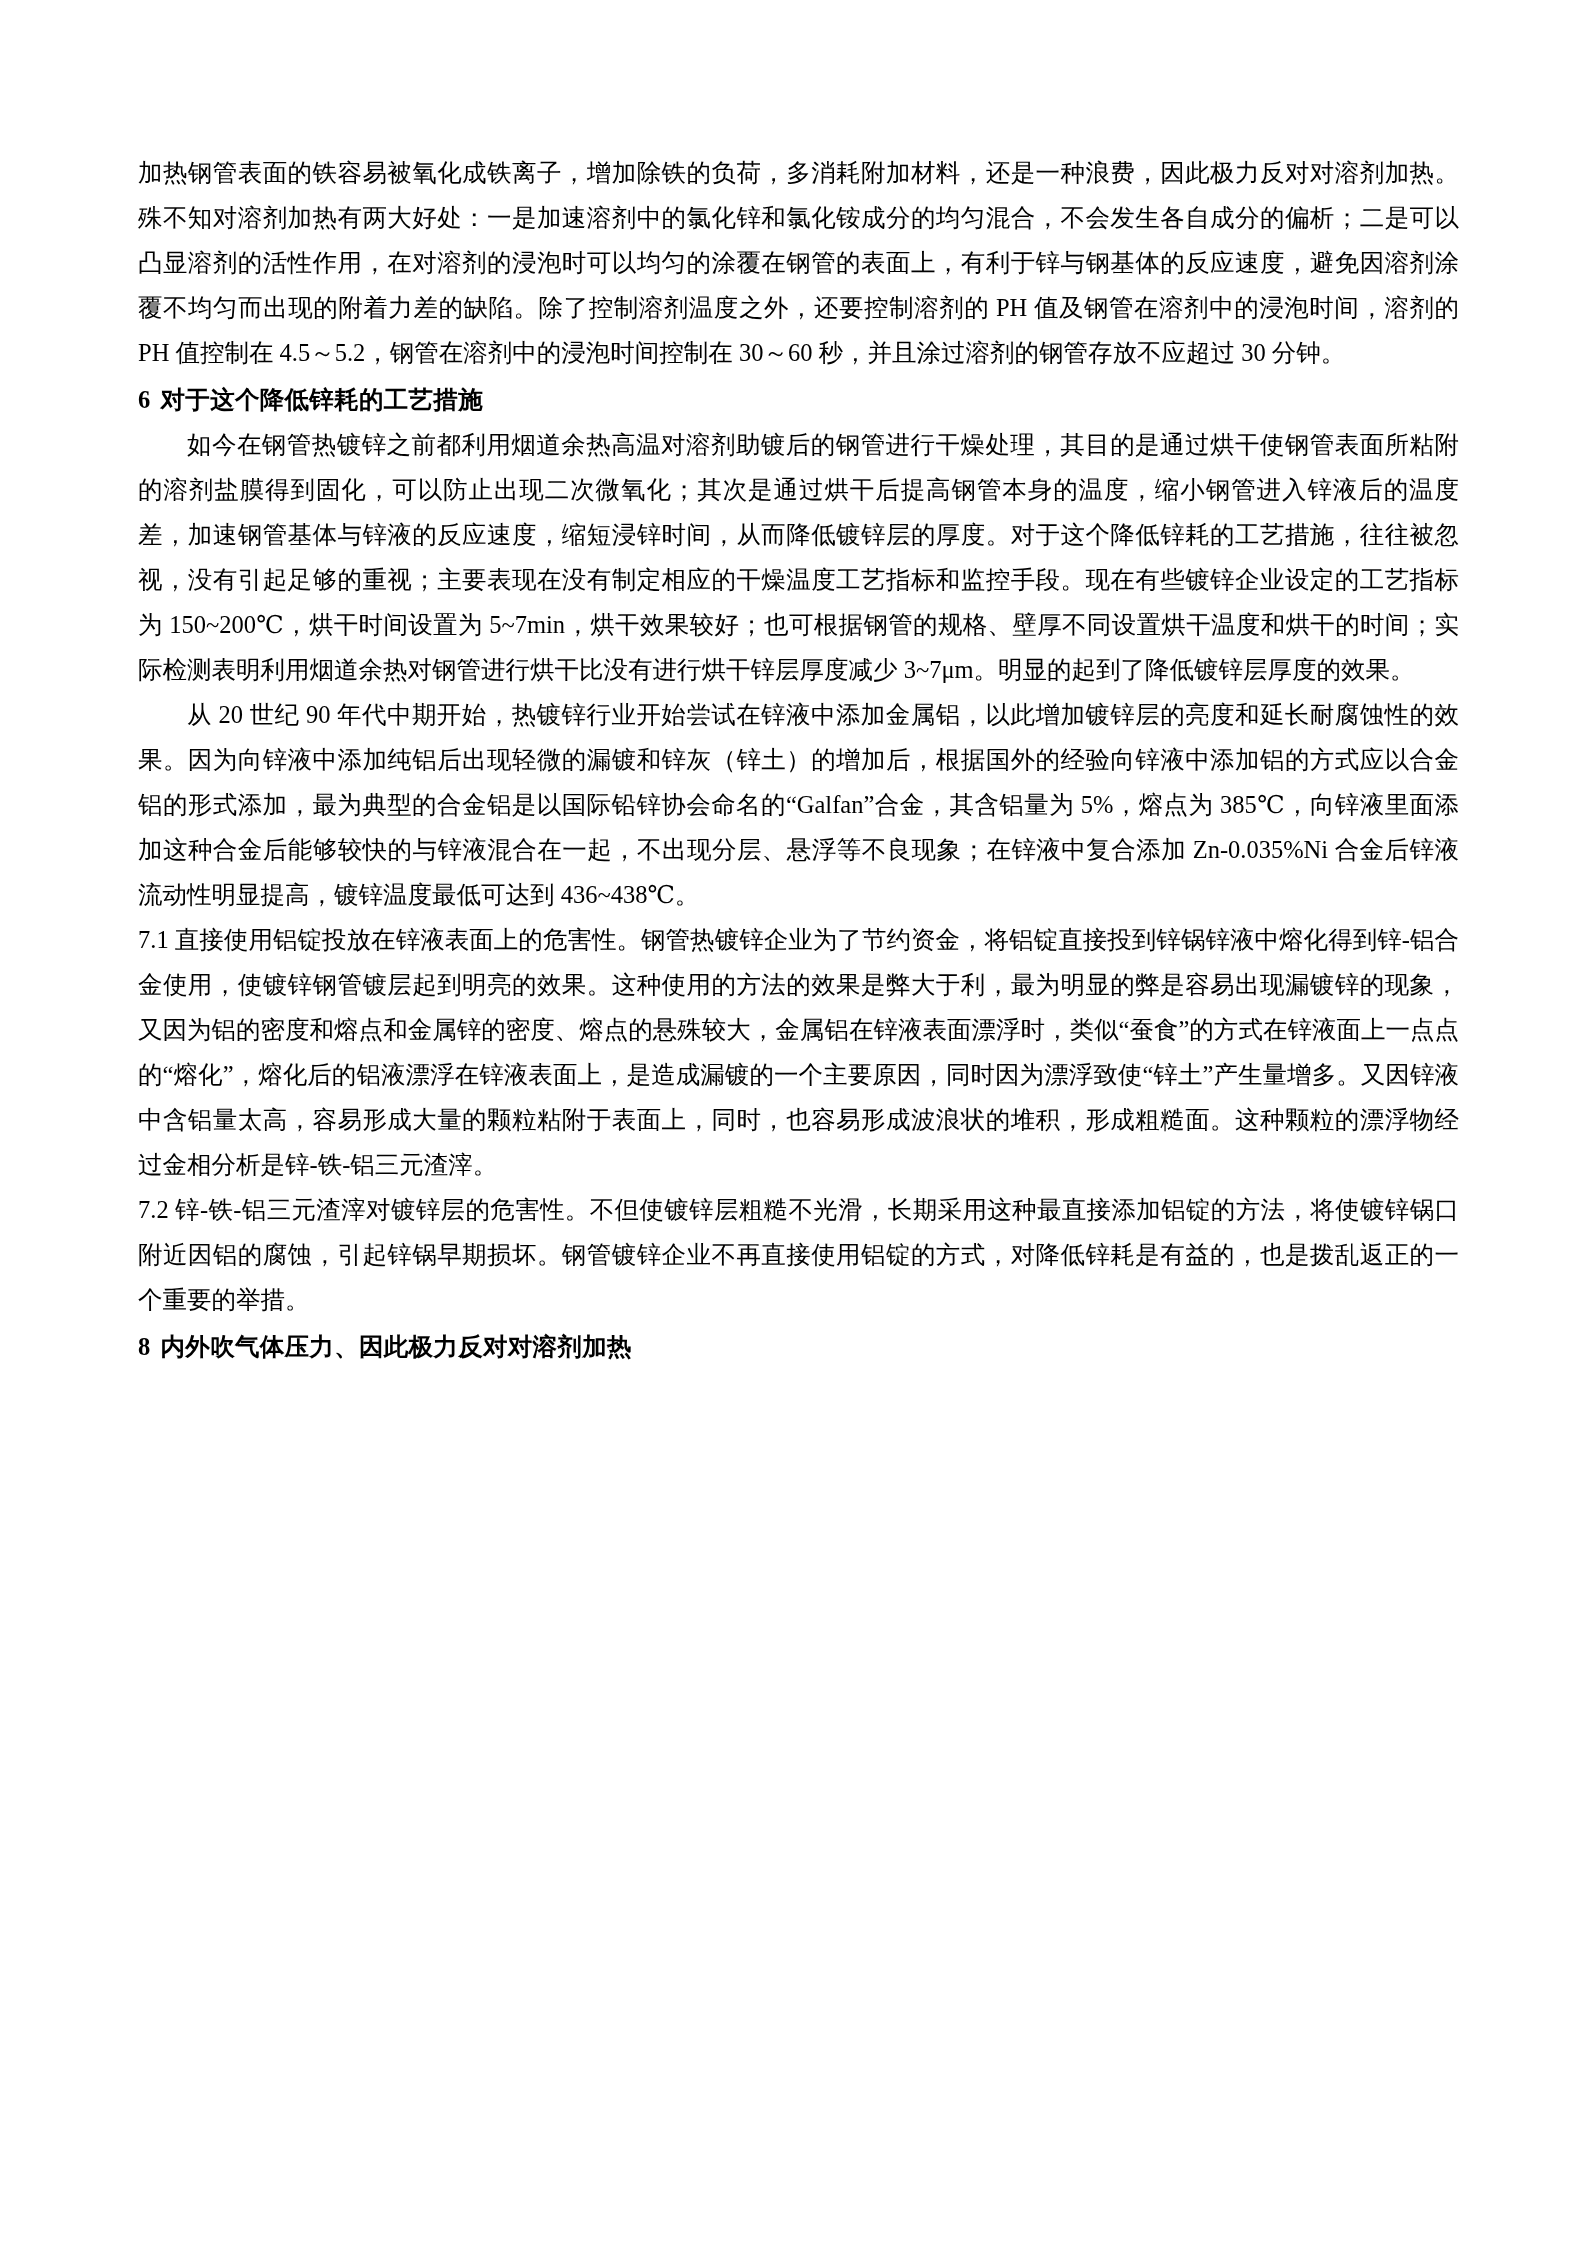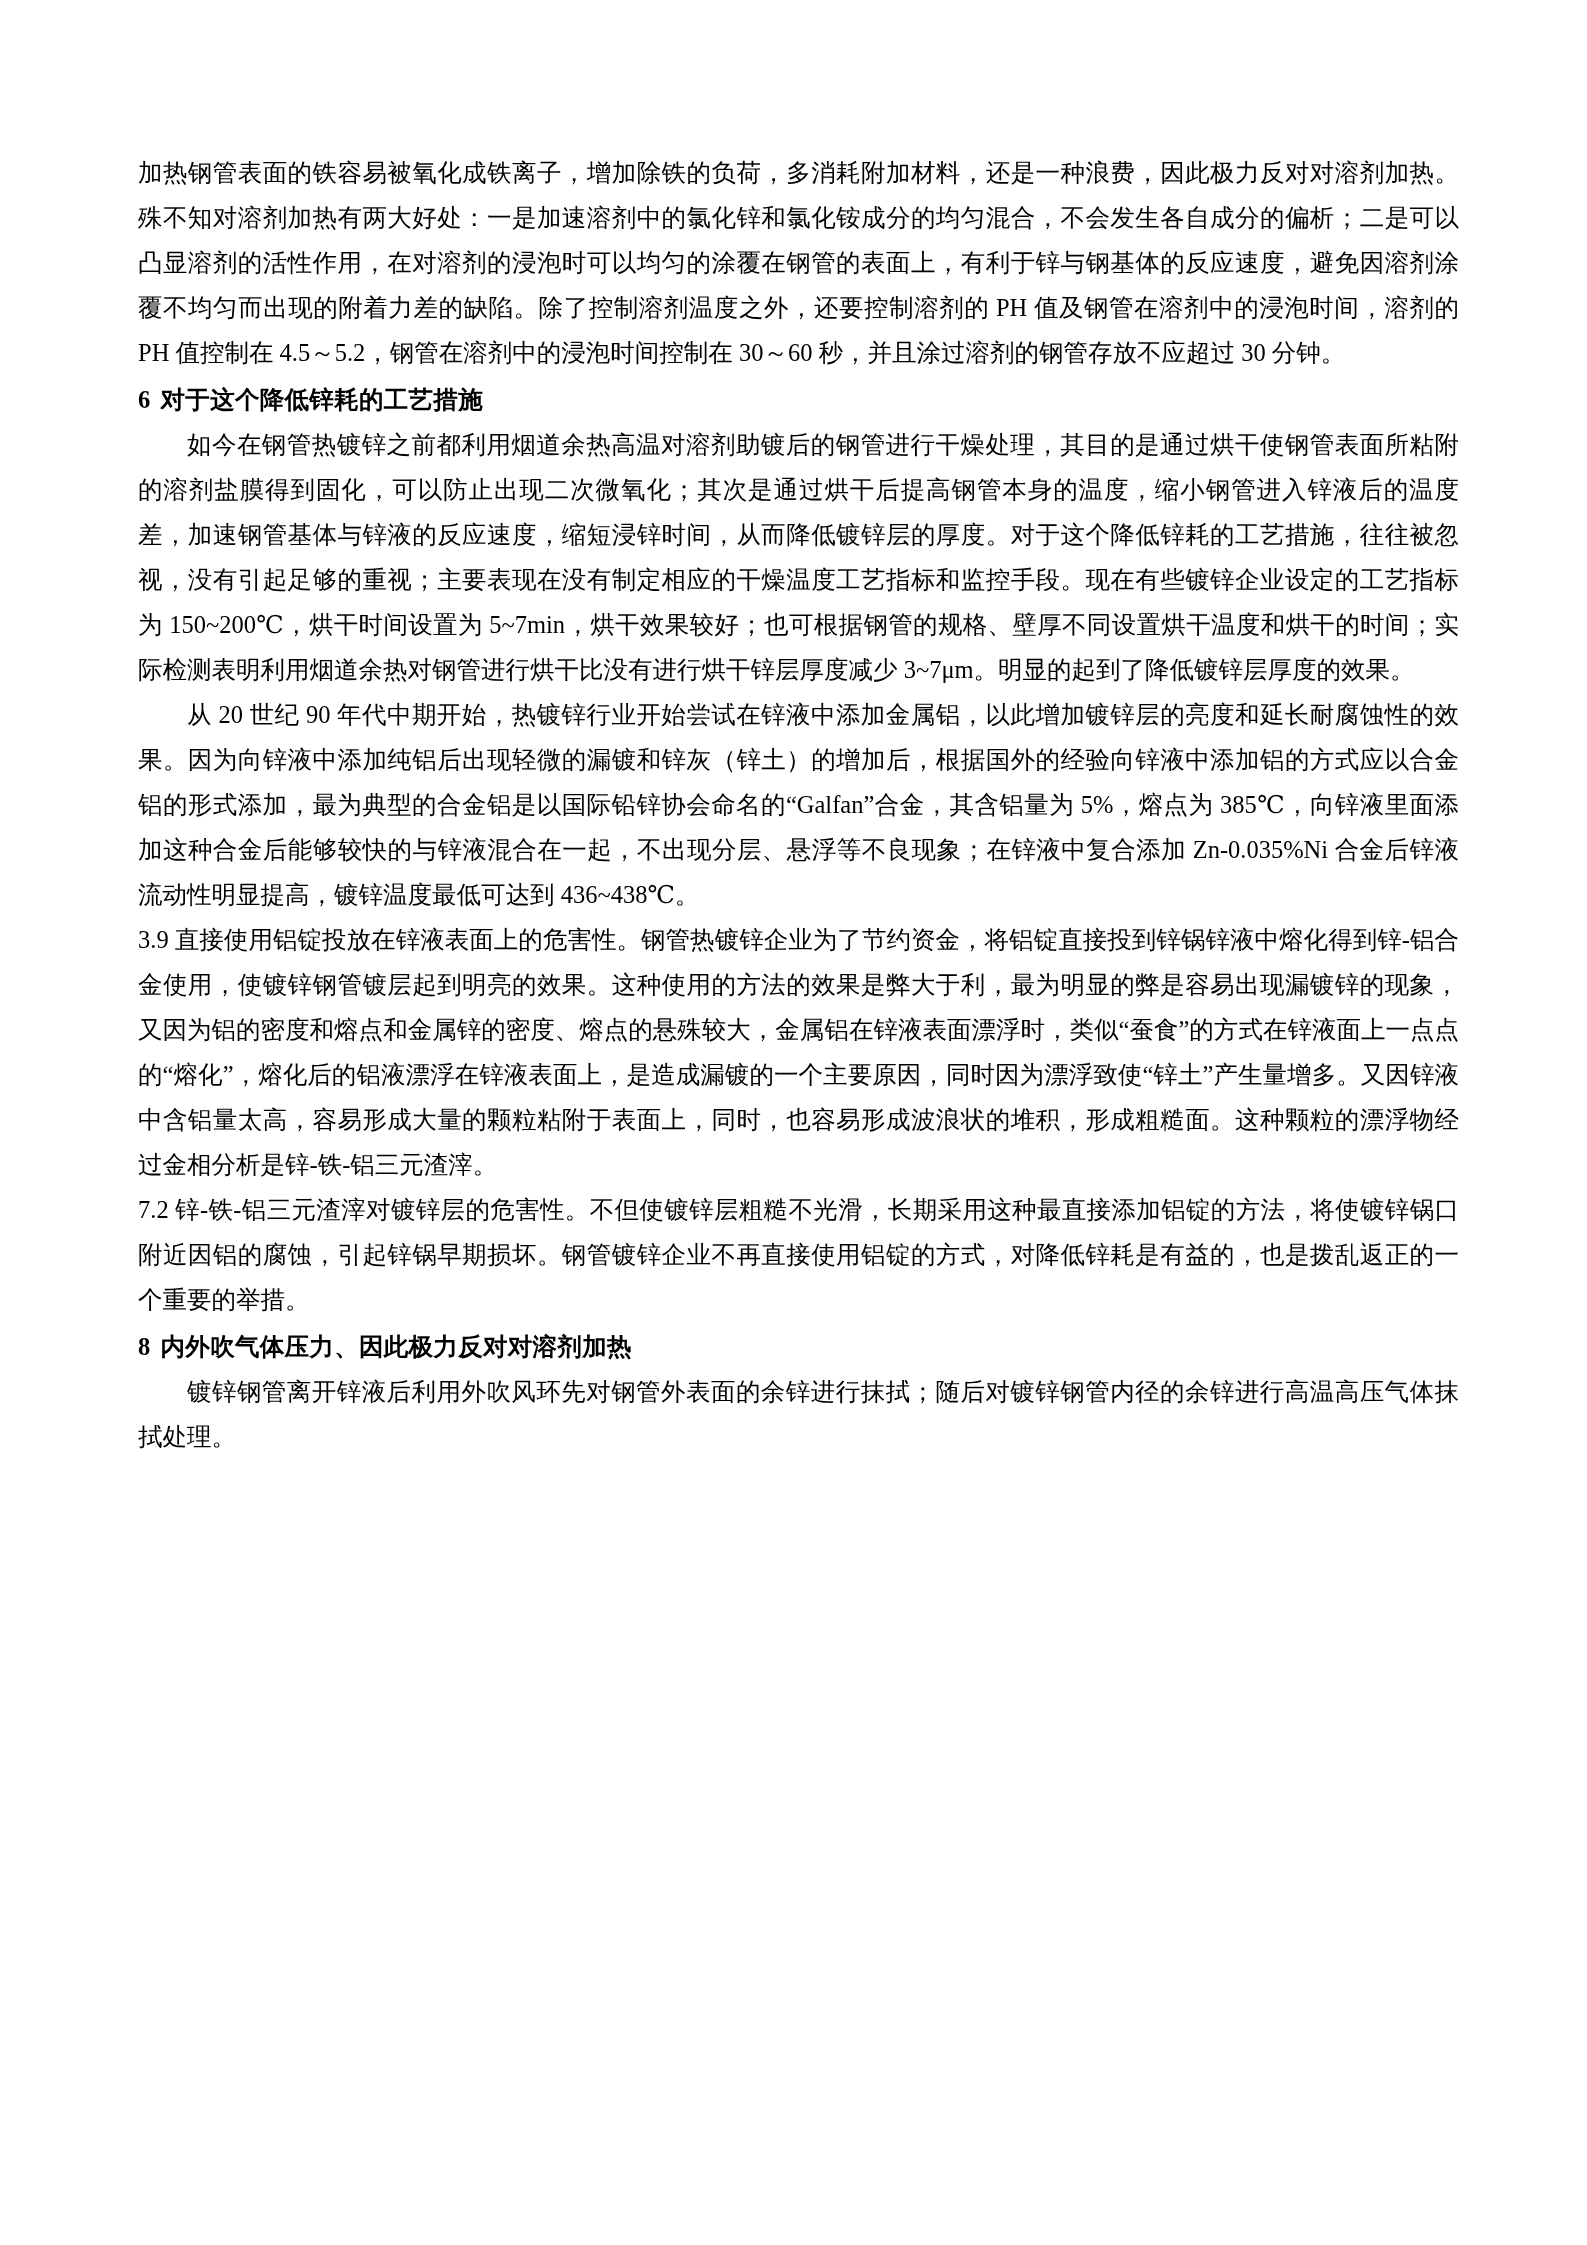--- a/index.html
+++ b/index.html
@@ -55,24 +55,23 @@
 
     <p class="heading">
       <span class="num">6</span><span>对于这个降低锌耗的工艺措施</span>
     </p>
 
     <p class="para indent2">如今在钢管热镀锌之前都利用烟道余热高温对溶剂助镀后的钢管进行干燥处理，其目的是通过烘干使钢管表面所粘附的溶剂盐膜得到固化，可以防止出现二次微氧化；其次是通过烘干后提高钢管本身的温度，缩小钢管进入锌液后的温度差，加速钢管基体与锌液的反应速度，缩短浸锌时间，从而降低镀锌层的厚度。对于这个降低锌耗的工艺措施，往往被忽视，没有引起足够的重视；主要表现在没有制定相应的干燥温度工艺指标和监控手段。现在有些镀锌企业设定的工艺指标为 150~200℃，烘干时间设置为 5~7min，烘干效果较好；也可根据钢管的规格、壁厚不同设置烘干温度和烘干的时间；实际检测表明利用烟道余热对钢管进行烘干比没有进行烘干锌层厚度减少 3~7μm。明显的起到了降低镀锌层厚度的效果。</p>
 
 
     <p class="para indent2">从 20 世纪 90 年代中期开始，热镀锌行业开始尝试在锌液中添加金属铝，以此增加镀锌层的亮度和延长耐腐蚀性的效果。因为向锌液中添加纯铝后出现轻微的漏镀和锌灰（锌土）的增加后，根据国外的经验向锌液中添加铝的方式应以合金铝的形式添加，最为典型的合金铝是以国际铅锌协会命名的“Galfan”合金，其含铝量为 5%，熔点为 385℃，向锌液里面添加这种合金后能够较快的与锌液混合在一起，不出现分层、悬浮等不良现象；在锌液中复合添加 Zn-0.035%Ni 合金后锌液流动性明显提高，镀锌温度最低可达到 436~438℃。</p>
 
-    <p class="para">3.9 直接使用铝锭投放在锌液表面上的危害性。钢管热镀锌企业为了节约资金，将铝锭直接投到锌锅锌液中熔化得到锌-铝合金使用，使镀锌钢管镀层起到明亮的效果。这种使用的方法的效果是弊大于利，最为明显的弊是容易出现漏镀锌的现象，又因为铝的密度和熔点和金属锌的密度、熔点的悬殊较大，金属铝在锌液表面漂浮时，类似“蚕食”的方式在锌液面上一点点的“熔化”，熔化后的铝液漂浮在锌液表面上，是造成漏镀的一个主要原因，同时因为漂浮致使“锌土”产生量增多。又因锌液中含铝量太高，容易形成大量的颗粒粘附于表面上，同时，也容易形成波浪状的堆积，形成粗糙面。这种颗粒的漂浮物经过金相分析是锌-铁-铝三元渣滓。</p>
+    <p class="para">7.1 直接使用铝锭投放在锌液表面上的危害性。钢管热镀锌企业为了节约资金，将铝锭直接投到锌锅锌液中熔化得到锌-铝合金使用，使镀锌钢管镀层起到明亮的效果。这种使用的方法的效果是弊大于利，最为明显的弊是容易出现漏镀锌的现象，又因为铝的密度和熔点和金属锌的密度、熔点的悬殊较大，金属铝在锌液表面漂浮时，类似“蚕食”的方式在锌液面上一点点的“熔化”，熔化后的铝液漂浮在锌液表面上，是造成漏镀的一个主要原因，同时因为漂浮致使“锌土”产生量增多。又因锌液中含铝量太高，容易形成大量的颗粒粘附于表面上，同时，也容易形成波浪状的堆积，形成粗糙面。这种颗粒的漂浮物经过金相分析是锌-铁-铝三元渣滓。</p>
 
     <p class="para">7.2 锌-铁-铝三元渣滓对镀锌层的危害性。不但使镀锌层粗糙不光滑，长期采用这种最直接添加铝锭的方法，将使镀锌锅口附近因铝的腐蚀，引起锌锅早期损坏。钢管镀锌企业不再直接使用铝锭的方式，对降低锌耗是有益的，也是拨乱返正的一个重要的举措。</p>
 
     <p class="heading">
       <span class="num">8</span><span>内外吹气体压力、因此极力反对对溶剂加热</span>
     </p>
 
-    <p class="para indent2">镀锌钢管离开锌液后利用外吹风环先对钢管外表面的余锌进行抹拭；随后对镀锌钢管内径的余锌进行高温高压气体抹拭处理。</p>
 
   </div>
 </div>
 
 </body></html>

